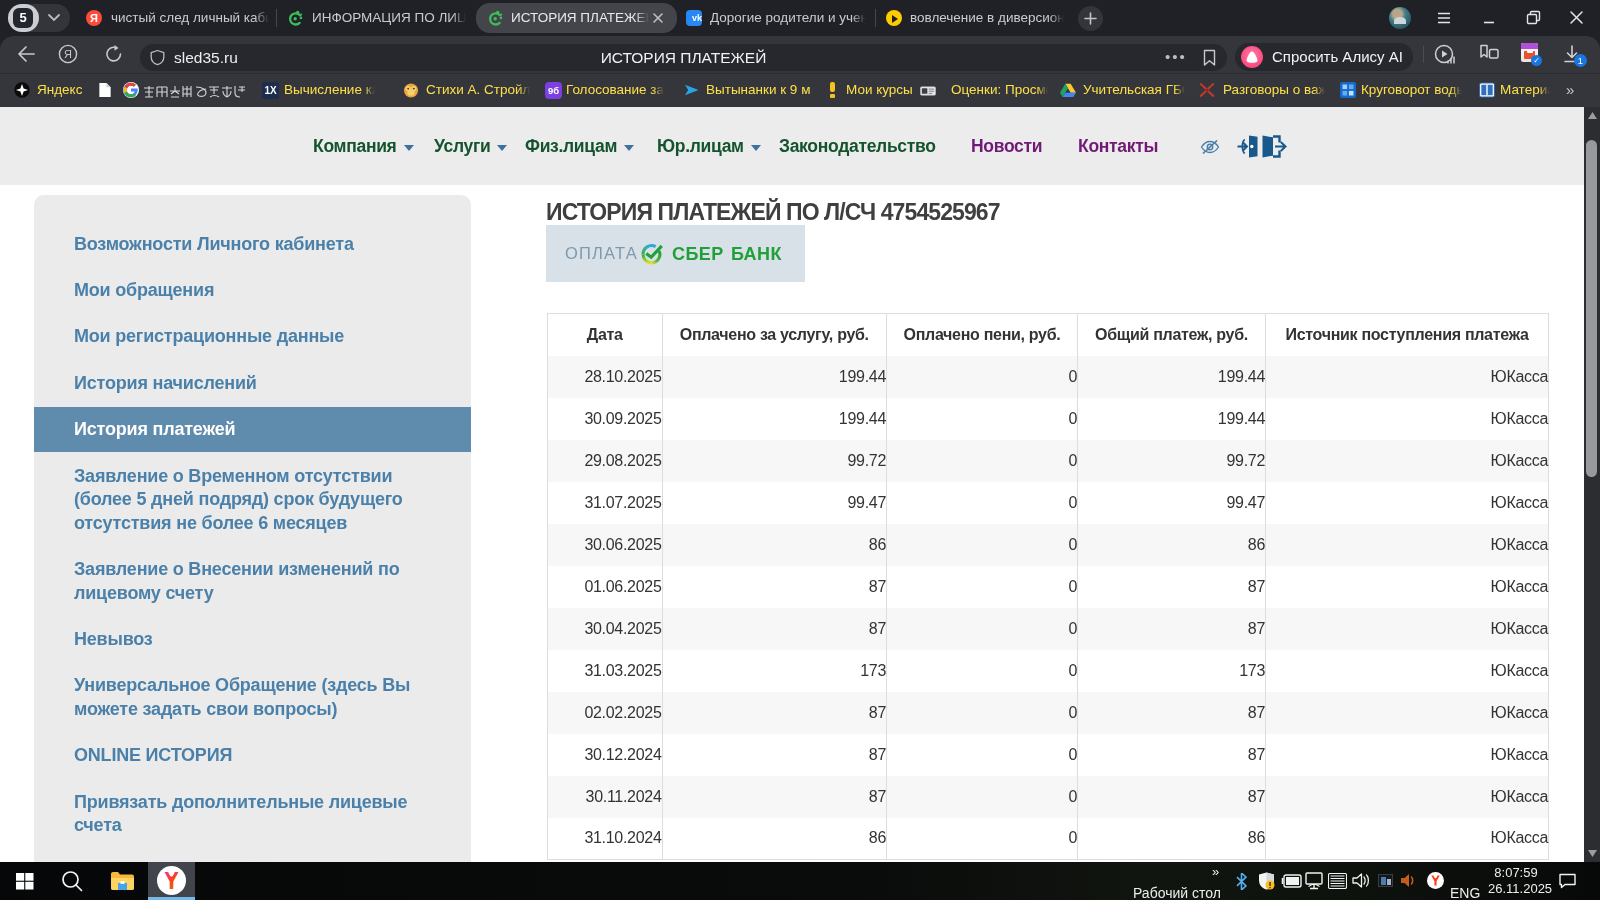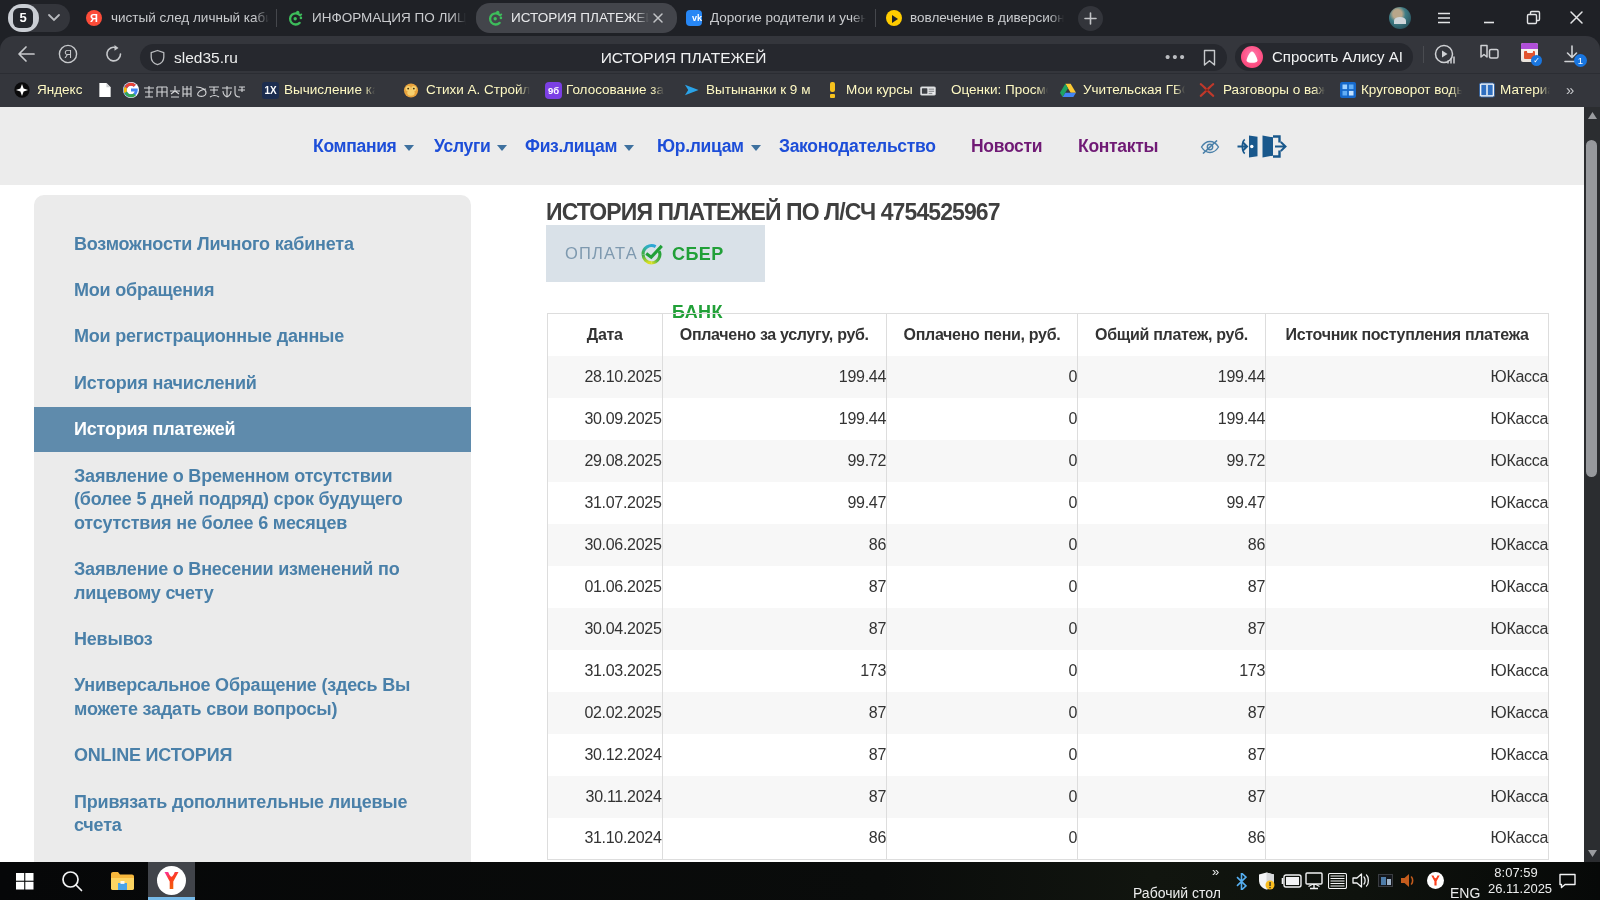--- a/index.html
+++ b/index.html
@@ -14,40 +14,40 @@
 .tabsep { position:absolute; top:9px; width:1px; height:18px; background:#45474c; }
 .favi { position:absolute; top:10px; width:16px; height:16px; border-radius:50%; }
 
 
 #toolbar { position:absolute; left:0; top:36px; width:1600px; height:37px; background:#34363c; border-radius:14px 14px 0 0; }
 #addr { position:absolute; left:140px; top:8px; width:1087px; height:27px; background:#26282e; border-radius:14px; }
 #alice { position:absolute; left:1235px; top:7px; width:178px; height:28px; background:#26282e; border-radius:14px; color:#f2f3f4; font-size:15px; line-height:28px; }
 
 
 #bookbar { position:absolute; left:0; top:73px; width:1600px; height:34px; background:#34363c; box-shadow:inset 0 1px 0 #2b2d33; }
-.bm { position:absolute; top:0; height:34px; line-height:34px; font-size:13.5px; color:#fef9c3; white-space:nowrap; overflow:hidden; }
+.bm { position:absolute; top:0; height:34px; line-height:34px; font-size:13.5px; color:#fde047; white-space:nowrap; overflow:hidden; }
 .bmfade { -webkit-mask-image:linear-gradient(90deg,#000 calc(100% - 13px),transparent calc(100% - 2px)); mask-image:linear-gradient(90deg,#000 calc(100% - 13px),transparent calc(100% - 2px)); }
 .bmi { position:absolute; top:9px; width:16px; height:16px; }
 
 
 #page { position:absolute; left:0; top:107px; width:1584px; height:755px; background:#fff; overflow:hidden; }
 #siteheader { position:absolute; left:0; top:0; width:1584px; height:78px; background:#ececec; }
-.nav { position:absolute; top:0; height:78px; line-height:78px; font-size:17.5px; font-weight:bold; color:#1d4ed8; letter-spacing:-0.3px; white-space:nowrap; }
+.nav { position:absolute; top:0; height:78px; line-height:78px; font-size:17.5px; font-weight:bold; color:#14532d; letter-spacing:-0.3px; white-space:nowrap; }
 .navlight { font-weight:bold; color:#701a75; }
 .caret { display:inline-block; vertical-align:middle; margin-left:7px; margin-top:2px; width:0; height:0; border-left:5px solid transparent; border-right:5px solid transparent; border-top:6px solid #3e719f; }
 
 
 #sidebar { position:absolute; left:34px; top:88px; width:437px; height:780px; background:#ebebeb; border-radius:10px 10px 0 0; }
 #sidebar ul { list-style:none; padding:37.5px 40px 0 40px; }
 #sidebar li { font-weight:bold; font-size:18px; line-height:23.4px; color:#4a80a9; margin-bottom:23px; letter-spacing:-0.2px; }
 #sidebar li.active { background:#5f8bac; color:#fff; margin-left:-40px; margin-right:-40px; padding:10.75px 40px; margin-top:-10.75px; margin-bottom:12.75px; }
 
 
 #h1t { position:absolute; left:546px; top:92px; font-size:23px; font-weight:bold; color:#3f3f3f; letter-spacing:-0.9px; white-space:nowrap; }
-#sberbox { position:absolute; left:546px; top:118px; width:219px; height:57px; background:#d9e1e8; }
+#sberbox { position:absolute; left:546px; top:118px; width:259px; height:57px; background:#d9e1e8; }
 
 
 table#pay { position:absolute; left:547px; top:206px; width:1001px; border-collapse:collapse; table-layout:fixed; font-size:16px; color:#333; }
 table#pay th { font-weight:bold; height:42px; text-align:center; border-left:1px solid #ddd; border-right:1px solid #ddd; border-top:1px solid #ddd; letter-spacing:-0.3px; }
 table#pay td { height:42px; text-align:right; padding-left:12px; border-left:1px solid #ddd; border-right:1px solid #ddd; letter-spacing:-0.3px; }
 table#pay tr.alt td { background:#f7f7f7; }
 table#pay tr:last-child td { border-bottom:1px solid #ddd; }
 
 
 #sbar { position:absolute; left:1584px; top:107px; width:16px; height:755px; background:#2b2d30; }

